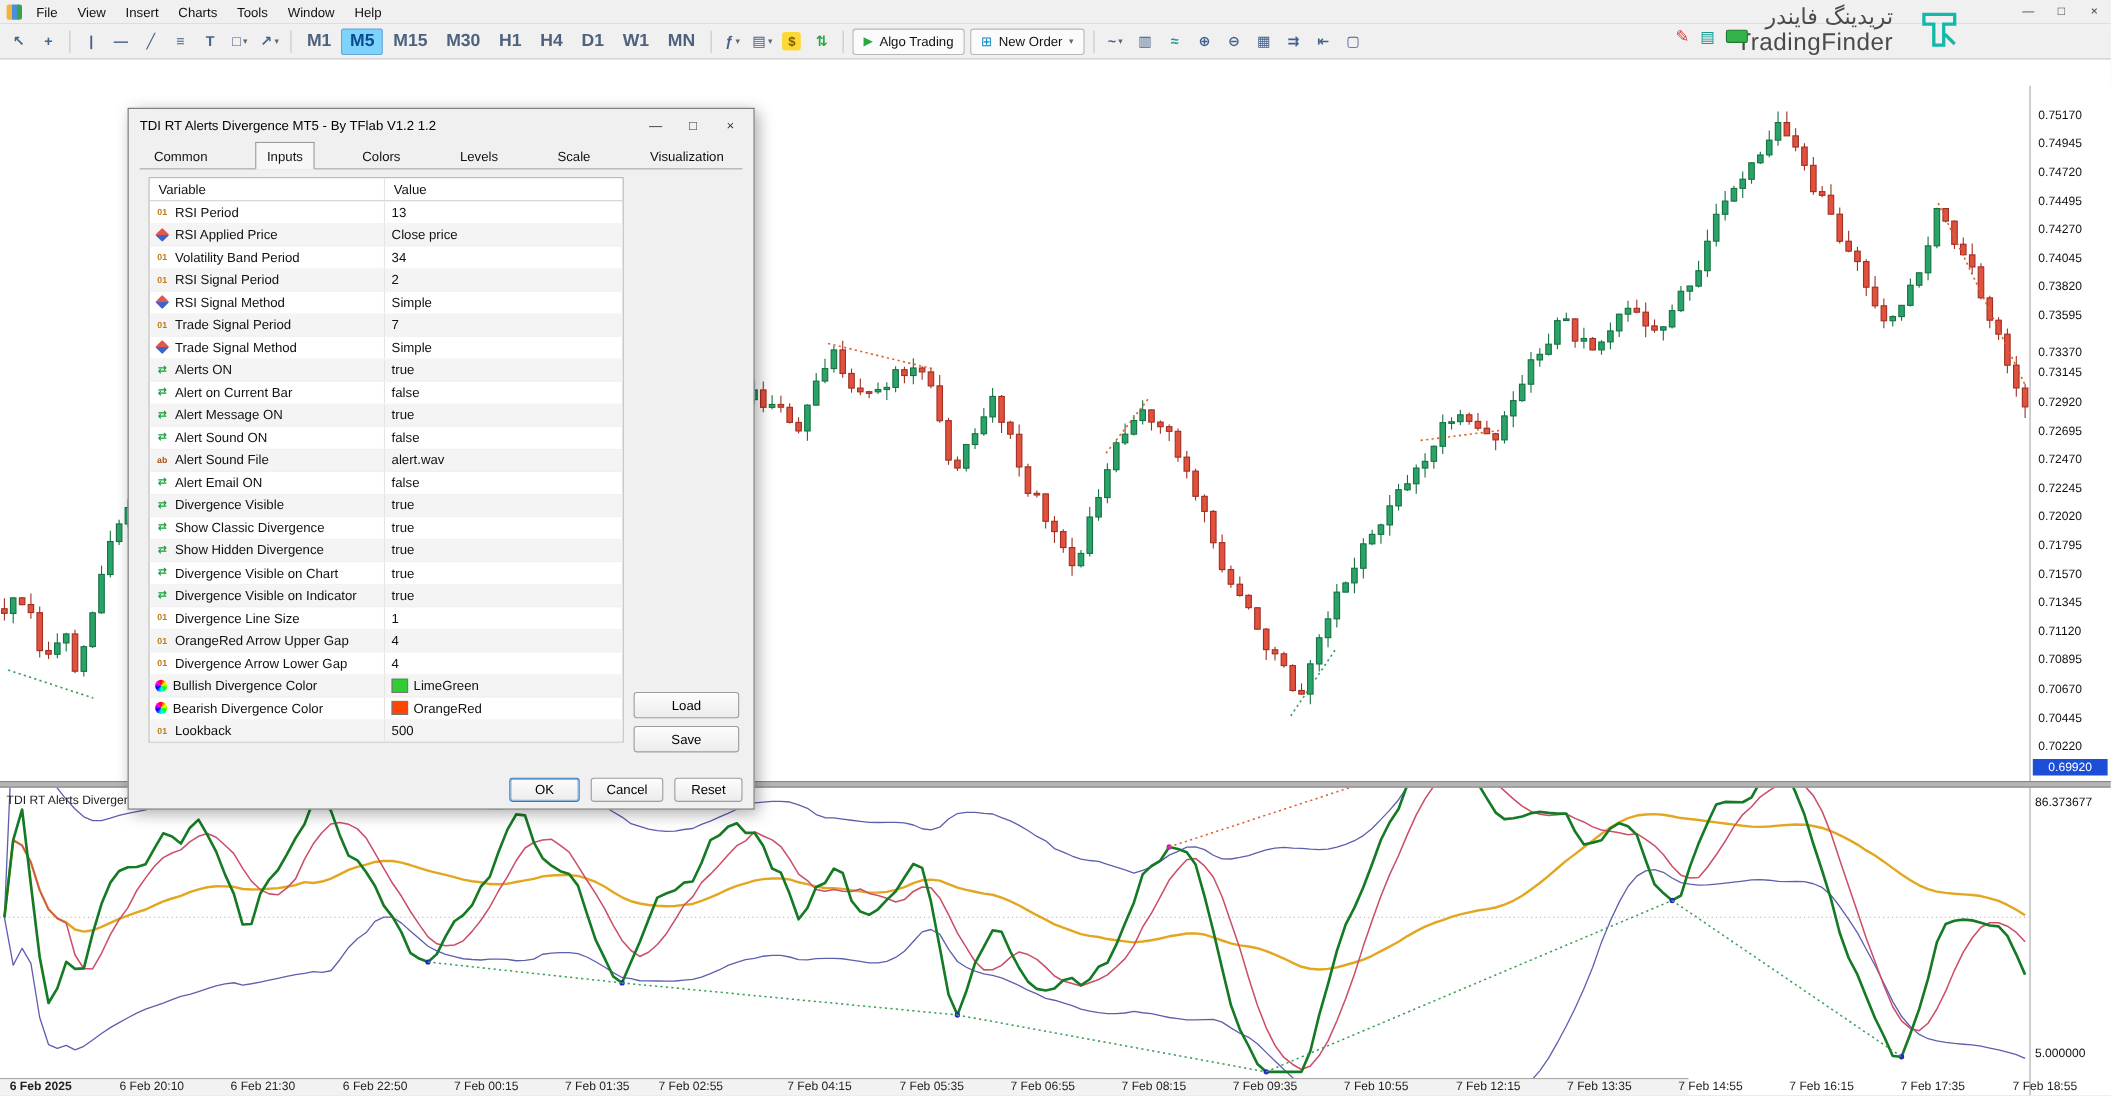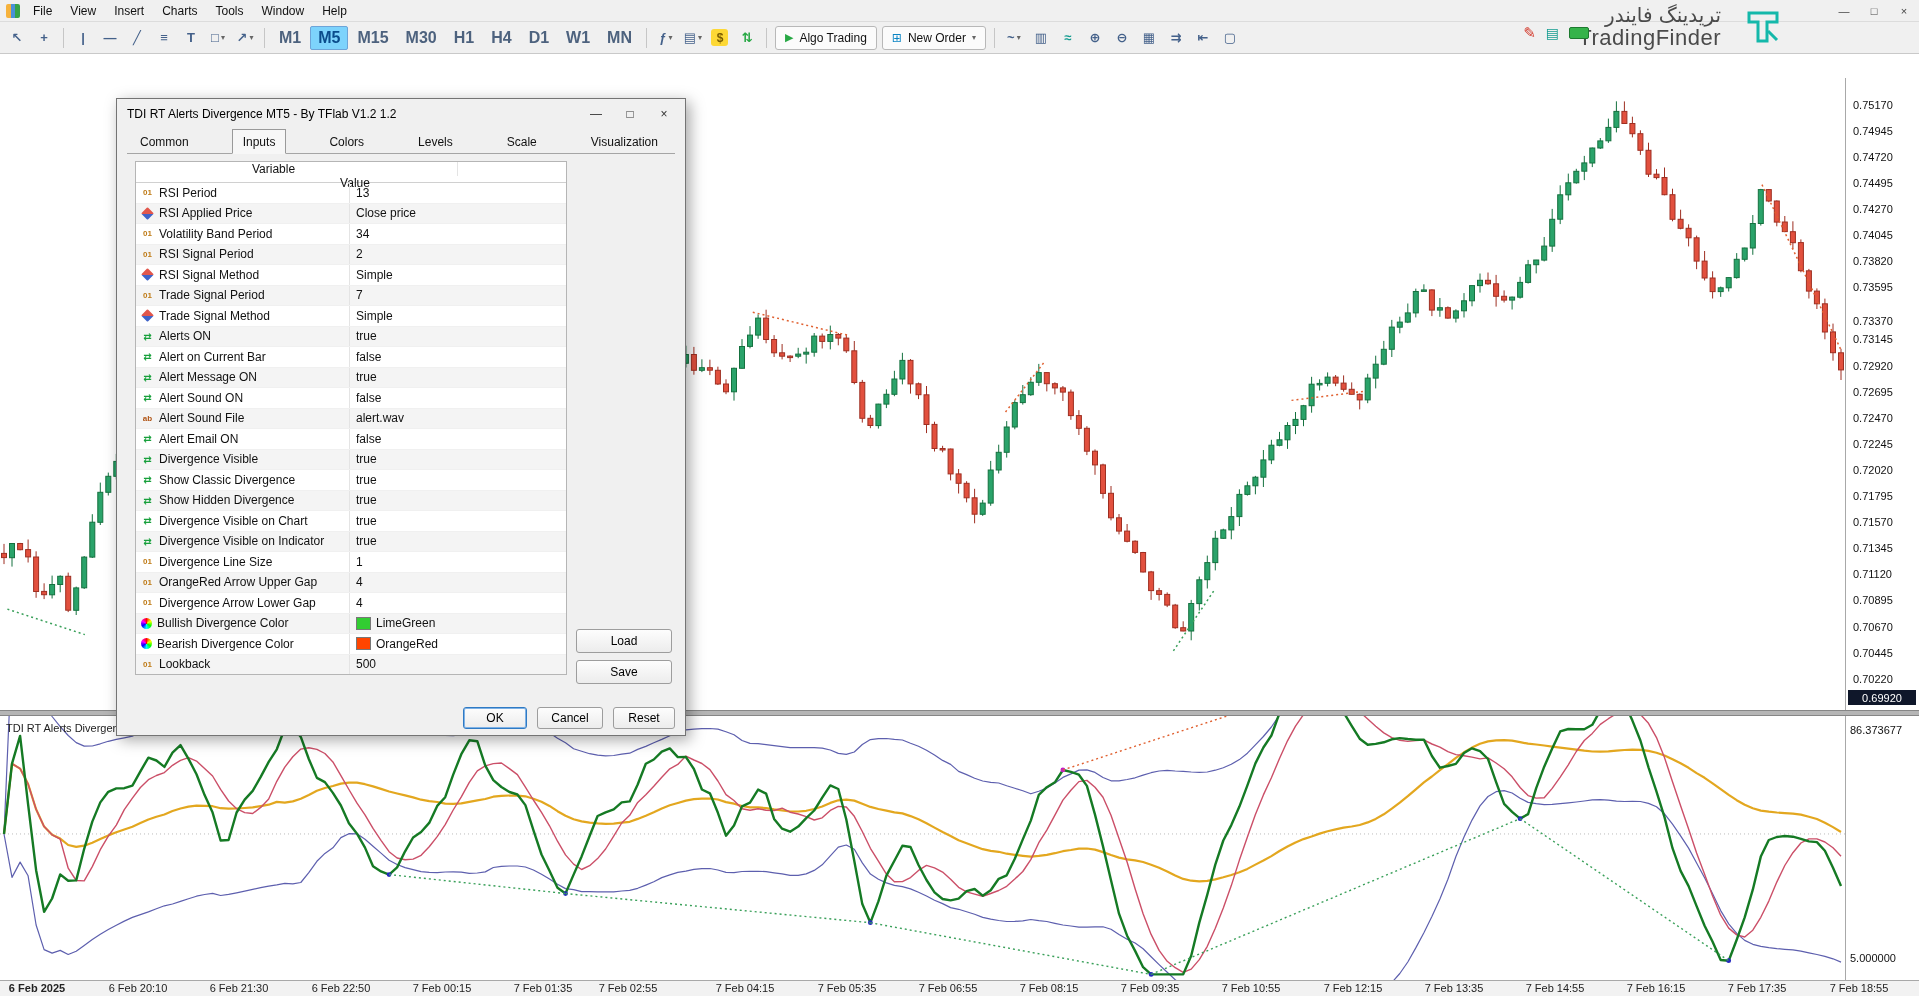--- a/index.html
+++ b/index.html
@@ -43,26 +43,26 @@
   #main-svg{position:absolute;left:0;top:78px;}
   .separator{position:absolute;left:0;top:710px;width:1919px;height:6px;background:#b5b5b5;
     border-top:1px solid #868686;border-bottom:1px solid #868686;box-sizing:border-box;z-index:2;}
   .indicator-bg{position:absolute;left:0;top:716px;width:1845px;height:264px;background:#fff;}
   #ind-svg{position:absolute;left:0;top:716px;}
   .indicator-label{position:absolute;left:6px;top:722px;font-size:11px;color:#222;z-index:1;}
   
   .price-axis{position:absolute;left:1845px;top:78px;width:74px;height:918px;background:#fff;
     border-left:1px solid #a8a8a8;box-sizing:border-box;font-size:11px;color:#111;z-index:1;}
   .pal{position:absolute;left:7px;}
-  .cur-price{position:absolute;left:2px;top:612px;width:68px;height:15px;background:#0f172a;color:#fff;
+  .cur-price{position:absolute;left:2px;top:612px;width:68px;height:15px;background:#1d4ed8;color:#fff;
     display:flex;align-items:center;justify-content:center;font-size:11px;}
   .ind-max{position:absolute;left:4px;top:646px;}
   .ind-min{position:absolute;left:4px;top:874px;}
   
-  .time-axis{position:absolute;left:0;top:980px;width:1919px;height:16px;background:#f2f2f2;
+  .time-axis{position:absolute;left:0;top:980px;width:1535px;height:16px;background:#f2f2f2;
     border-top:1px solid #a8a8a8;box-sizing:border-box;font-size:11px;color:#222;z-index:2;}
   .tal{position:absolute;top:1px;transform:translateX(-50%);white-space:nowrap;}
   .tal.bold{font-weight:bold;}
   
   .watermark{position:absolute;top:4px;right:134px;display:flex;align-items:center;gap:20px;z-index:4;}
   .wm-text{text-align:right;color:#4a4a4a;line-height:1.1;}
   .wm-fa{font-family:"DejaVu Sans",sans-serif;font-size:20px;}
   .wm-en{font-size:22px;font-weight:normal;letter-spacing:.5px;}
   .wm-icons{position:absolute;top:24px;right:330px;display:flex;gap:10px;align-items:center;z-index:4;}
   .pencil{color:#d33a2c;font-size:15px;}
@@ -73,21 +73,21 @@
     border:1px solid #747474;box-shadow:4px 4px 14px rgba(0,0,0,.35);z-index:10;box-sizing:border-box;}
   .dlg-title{height:30px;display:flex;align-items:center;padding-left:10px;font-size:12px;color:#000;}
   .dlg-controls{margin-left:auto;display:flex;margin-right:4px;}
   .dlg-ctrl{width:34px;height:24px;display:flex;align-items:center;justify-content:center;color:#333;font-size:12px;}
   .dlg-tabs{display:flex;margin:2px 10px 0;border-bottom:1px solid #a5a5a5;padding-left:2px;gap:32px;}
   .dlg-tab{padding:3px 10px 4px;font-size:12px;color:#111;border:1px solid transparent;margin-bottom:-1px;}
   .dlg-tab.active{background:#f7f7f7;border:1px solid #9a9a9a;border-bottom-color:#f7f7f7;
     margin-top:-2px;padding-top:5px;}
   .param-table{position:absolute;left:18px;top:62px;width:432px;height:514px;background:#fff;
     border:1px solid #b5b5b5;box-sizing:border-box;font-size:12px;overflow:hidden;}
-  .param-header{display:flex;height:20px;border-bottom:1px solid #d0d0d0;align-items:center;flex-direction:column;}
+  .param-header{display:flex;height:20px;border-bottom:1px solid #d0d0d0;align-items:center;}
   .param-header .h1{width:214px;padding-left:8px;border-right:1px solid #e4e4e4;box-sizing:border-box;height:100%;display:flex;align-items:center;}
   .param-header .h2{flex:1;padding-left:8px;}
   .param-row{display:flex;height:20.5px;align-items:center;border-bottom:1px solid #f0f0f0;box-sizing:border-box;}
   .param-row.alt{background:#f4f4f4;}
   .pcell-name{width:214px;display:flex;align-items:center;gap:5px;padding-left:5px;
     border-right:1px solid #e4e4e4;box-sizing:border-box;height:100%;overflow:hidden;white-space:nowrap;}
   .pcell-value{flex:1;padding-left:6px;display:flex;align-items:center;gap:5px;overflow:hidden;white-space:nowrap;}
   .ic{width:13px;height:13px;flex:0 0 13px;display:flex;align-items:center;justify-content:center;
     font-size:8px;font-weight:bold;}
   .ic-int{color:#bf7b16;}

